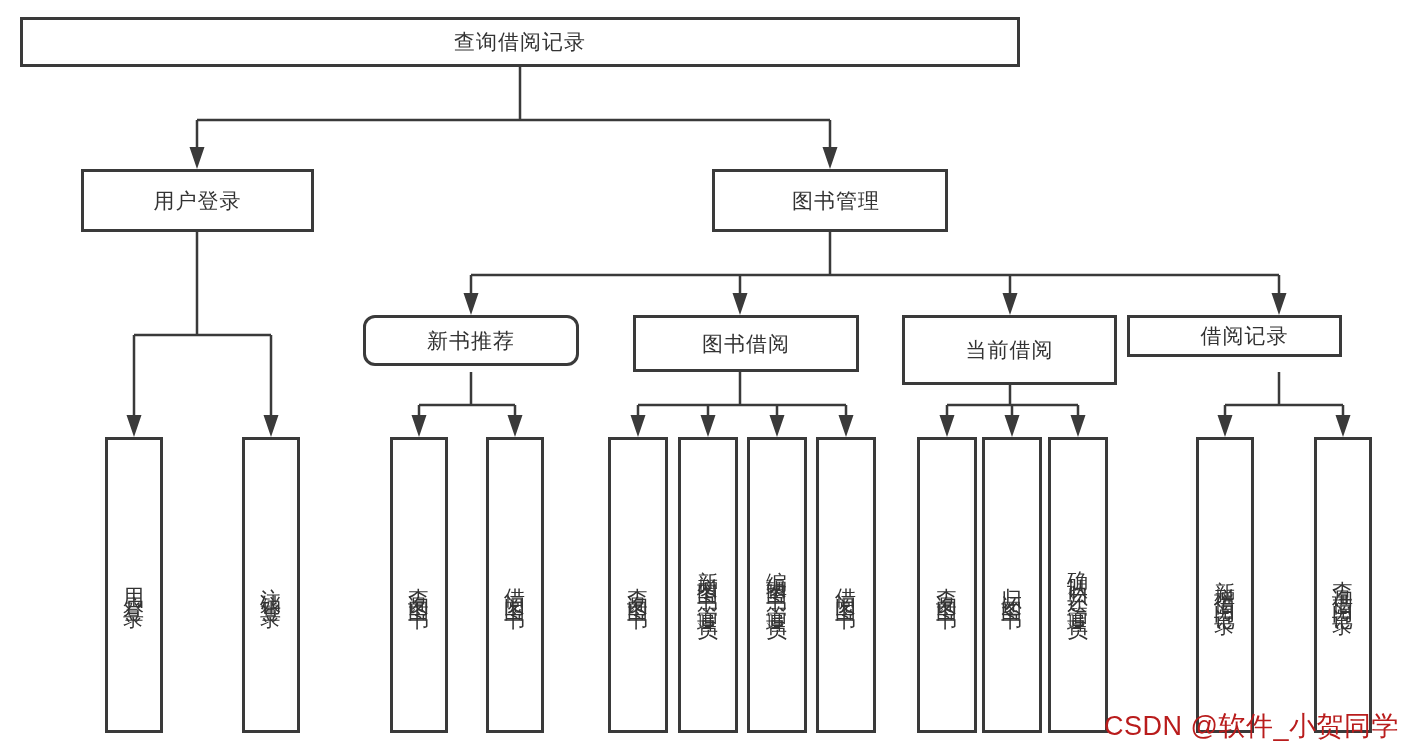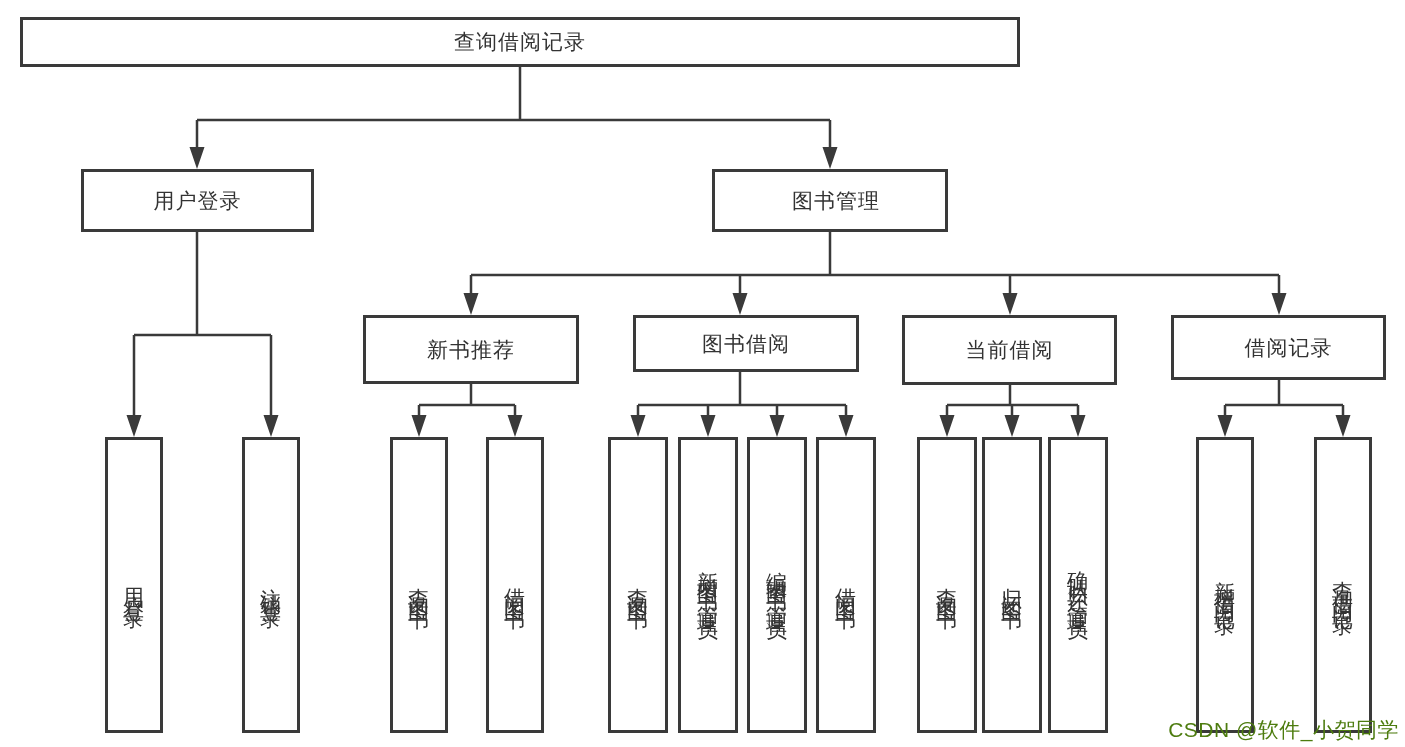--- a/index.html
+++ b/index.html
@@ -38,22 +38,22 @@
     text-orientation: mixed;
     font-size: 21px;
     letter-spacing: 7px;
     line-height: 1;
     white-space: nowrap;
   }
   .watermark {
     position: absolute;
     right: 6px;
     bottom: 3px;
-    font-size: 21px;
-    color: #4d7c0f;
+    font-size: 27px;
+    color: #b91c1c;
     letter-spacing: 0.5px;
     z-index: 3;
     white-space: nowrap;
   }
 </style>
 </head>
 <body>
 
 <div class="stage">
 
@@ -86,24 +86,24 @@
       M1070.5,415 L1085.5,415 L1078,437 Z
       M1217.5,415 L1232.5,415 L1225,437 Z
       M1335.5,415 L1350.5,415 L1343,437 Z"></path>
   </svg>
 
   <div class="node hnode" style="left:20px; top:17px; width:1000px; height:50px;">查询借阅记录</div>
 
   <div class="node hnode" style="left:81px; top:169px; width:233px; height:63px;">用户登录</div>
   <div class="node hnode" style="left:712px; top:169px; width:236px; height:63px;padding-left:12px;">图书管理</div>
 
-  <div class="node hnode" style="left:363px; top:315px; width:216px; height:69px;">新书推荐</div>
+  <div class="node hnode" style="left:363px; top:315px; width:216px; height:51px;border-radius:12px;">新书推荐</div>
   <div class="node hnode" style="left:633px; top:315px; width:226px; height:57px;">图书借阅</div>
   <div class="node hnode" style="left:902px; top:315px; width:215px; height:70px;">当前借阅</div>
-  <div class="node hnode" style="left:1171px; top:315px; width:215px; height:65px;padding-left:20px;">借阅记录</div>
+  <div class="node hnode" style="left:1127px; top:315px; width:215px; height:42px;padding-left:20px;">借阅记录</div>
 
   <div class="node leaf" style="left:105px; top:437px; width:58px; height:296px;">
     <span class="vtext">用户登录</span>
   </div>
   <div class="node leaf" style="left:242px; top:437px; width:58px; height:296px;">
     <span class="vtext">注销登录</span>
   </div>
 
   <div class="node leaf" style="left:390px; top:437px; width:58px; height:296px;">
     <span class="vtext">查询图书</span>

